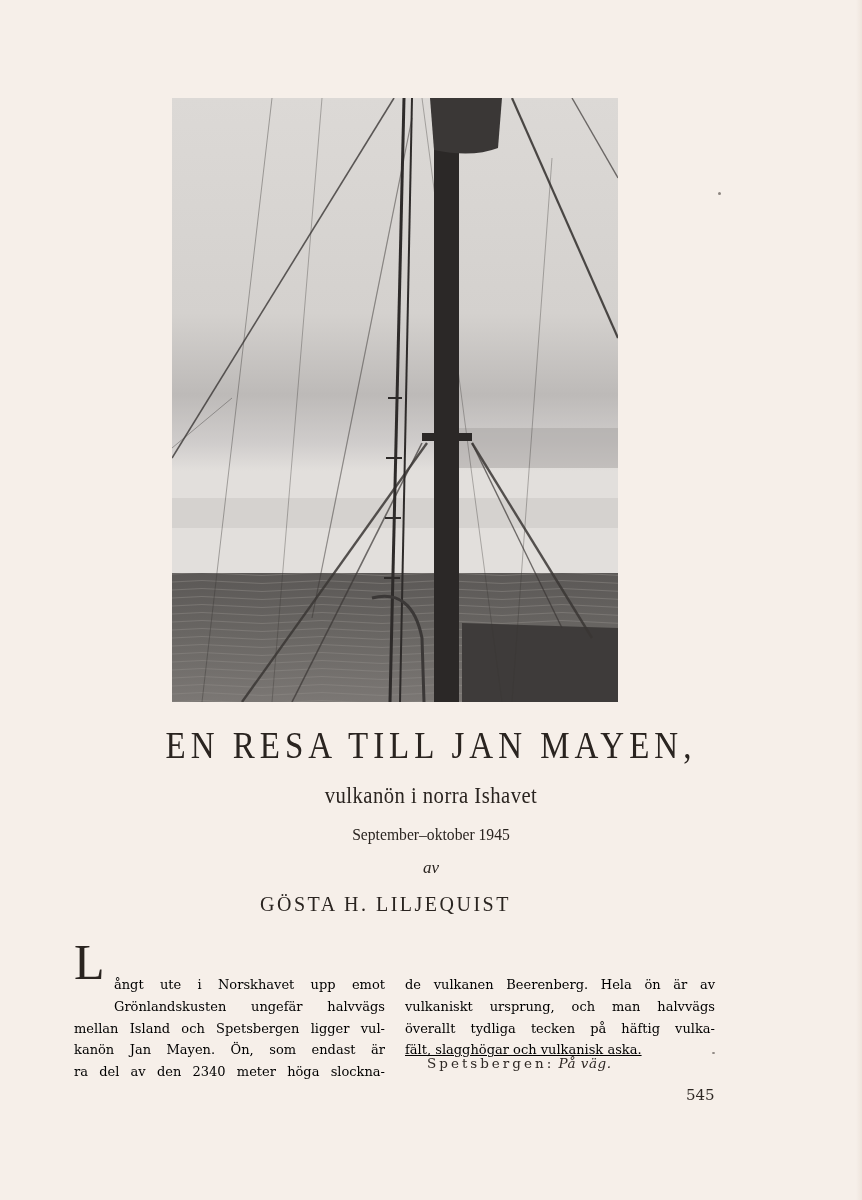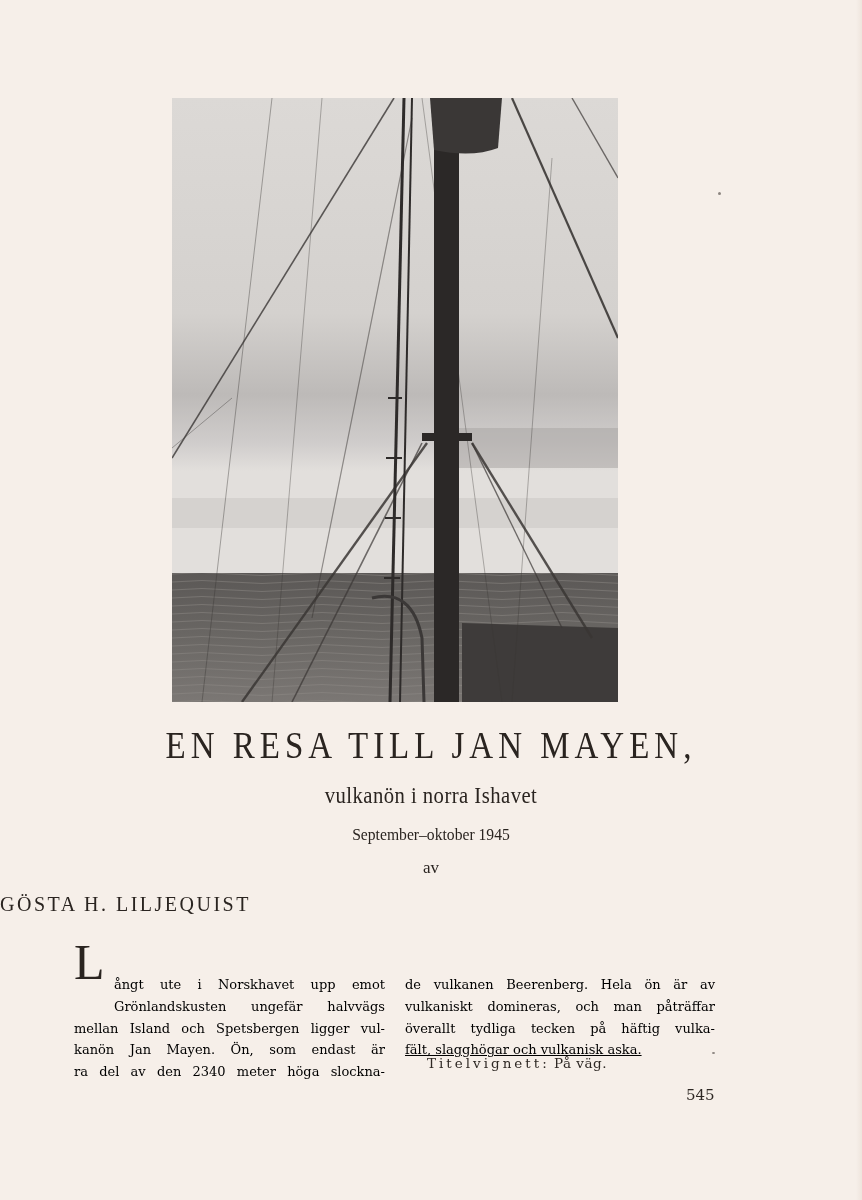--- a/index.html
+++ b/index.html
@@ -34,25 +34,25 @@
       text-align: center; font-size: 23px; letter-spacing: 0.5px;
       transform: scaleX(0.9);
     }
     .dateline {
       position: absolute; left: 0; width: 862px; top: 825px;
       text-align: center; font-size: 17px;
       transform: scaleX(0.92);
     }
     .by {
       position: absolute; left: 0; width: 862px; top: 858px;
-      text-align: center; font-size: 17px; 
+      text-align: center; font-size: 17px; font-style: italic;
     }
     .author {
       position: absolute; left: 0; width: 771px; top: 893px;
-      font-size: 20px; letter-spacing: 2.5px;
+      text-align: center; font-size: 20px; letter-spacing: 2.5px;
     }
     .col {
       position: absolute; top: 974px; width: 311px;
       font-size: 13px; line-height: 21.8px;
       text-align: justify;
       font-family: "DejaVu Serif", "Liberation Serif", serif;
       color: #000000;
     }
     .col .line { display: block; text-align: justify; text-align-last: justify; white-space: nowrap; }
     .col .line.last { text-align-last: left; text-decoration: underline; }
@@ -62,21 +62,21 @@
       position: absolute; left: 74px; top: 940px;
       font-size: 50px; line-height: 44px;
       font-family: "Liberation Serif", serif; color: #2a2420;
     }
     .indent { padding-left: 40px; }
     .caption {
       position: absolute; left: 427px; top: 1055px;
       font-size: 13.5px; font-family: "DejaVu Serif", serif; color: #2e2824;
     }
     .caption .label { letter-spacing: 3px; }
-    .caption .it { letter-spacing: 0.5px; }
+    .caption .it { font-style: italic; letter-spacing: 0.5px; }
     .pagenum {
       position: absolute; left: 686px; top: 1086px;
       font-size: 15px; font-family: "DejaVu Serif", serif; color: #2e2824;
     }
     .speck { position: absolute; border-radius: 50%; background: #8c8580; }
   </style>
 </head>
 <body>
 
 <div class="page-edge"></div>
@@ -155,26 +155,26 @@
 <div class="col col-left">
   <span class="line indent">ångt ute i Norskhavet upp emot</span>
   <span class="line indent">Grönlandskusten ungefär halvvägs</span>
   <span class="line">mellan Island och Spetsbergen ligger vul-</span>
   <span class="line">kanön Jan Mayen. Ön, som endast är</span>
   <span class="line">ra del av den 2340 meter höga slockna-</span>
 </div>
 
 <div class="col col-right">
   <span class="line">de vulkanen Beerenberg. Hela ön är av</span>
-  <span class="line">vulkaniskt domineras, och man påträffar</span>
+  <span class="line">vulkaniskt ursprung, och man halvvägs</span>
   <span class="line">överallt tydliga tecken på häftig vulka-</span>
   <span class="line last">fält, slagghögar och vulkanisk aska.</span>
 </div>
 
 <div class="caption">
-  <span class="label">Titelvignett:</span>
+  <span class="label">Spetsbergen:</span>
   <span class="it">På väg.</span>
 </div>
 
 <div class="pagenum">545</div>
 
 <div class="speck" style="left:718px; top:192px; width:3px; height:3px;"></div>
 <div class="speck" style="left:712px; top:1052px; width:3px; height:2px;"></div>
 
 </body></html>

